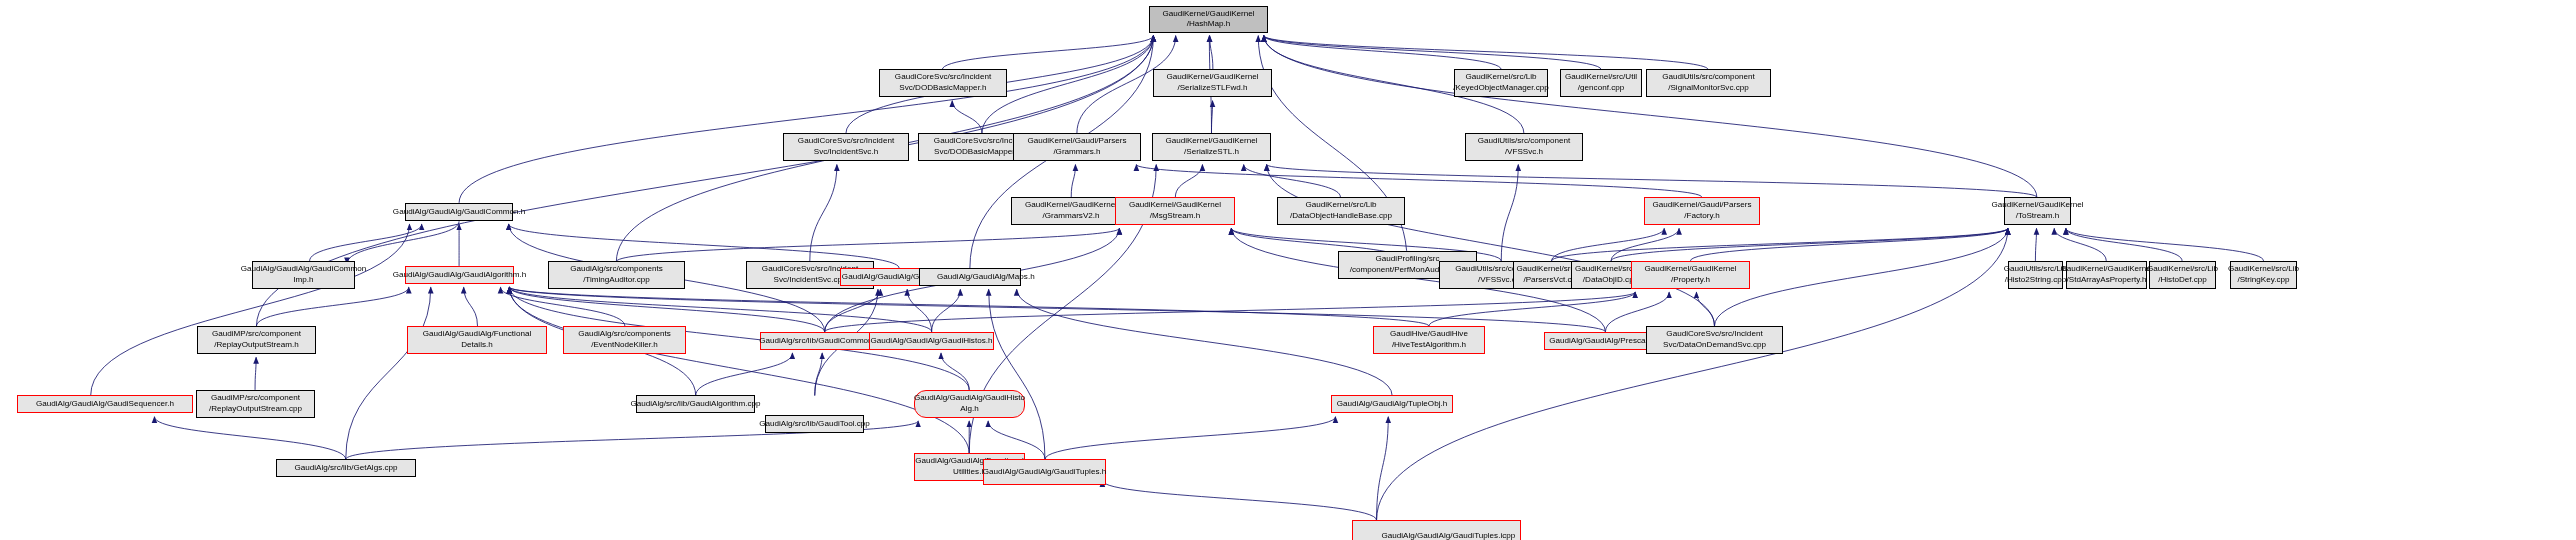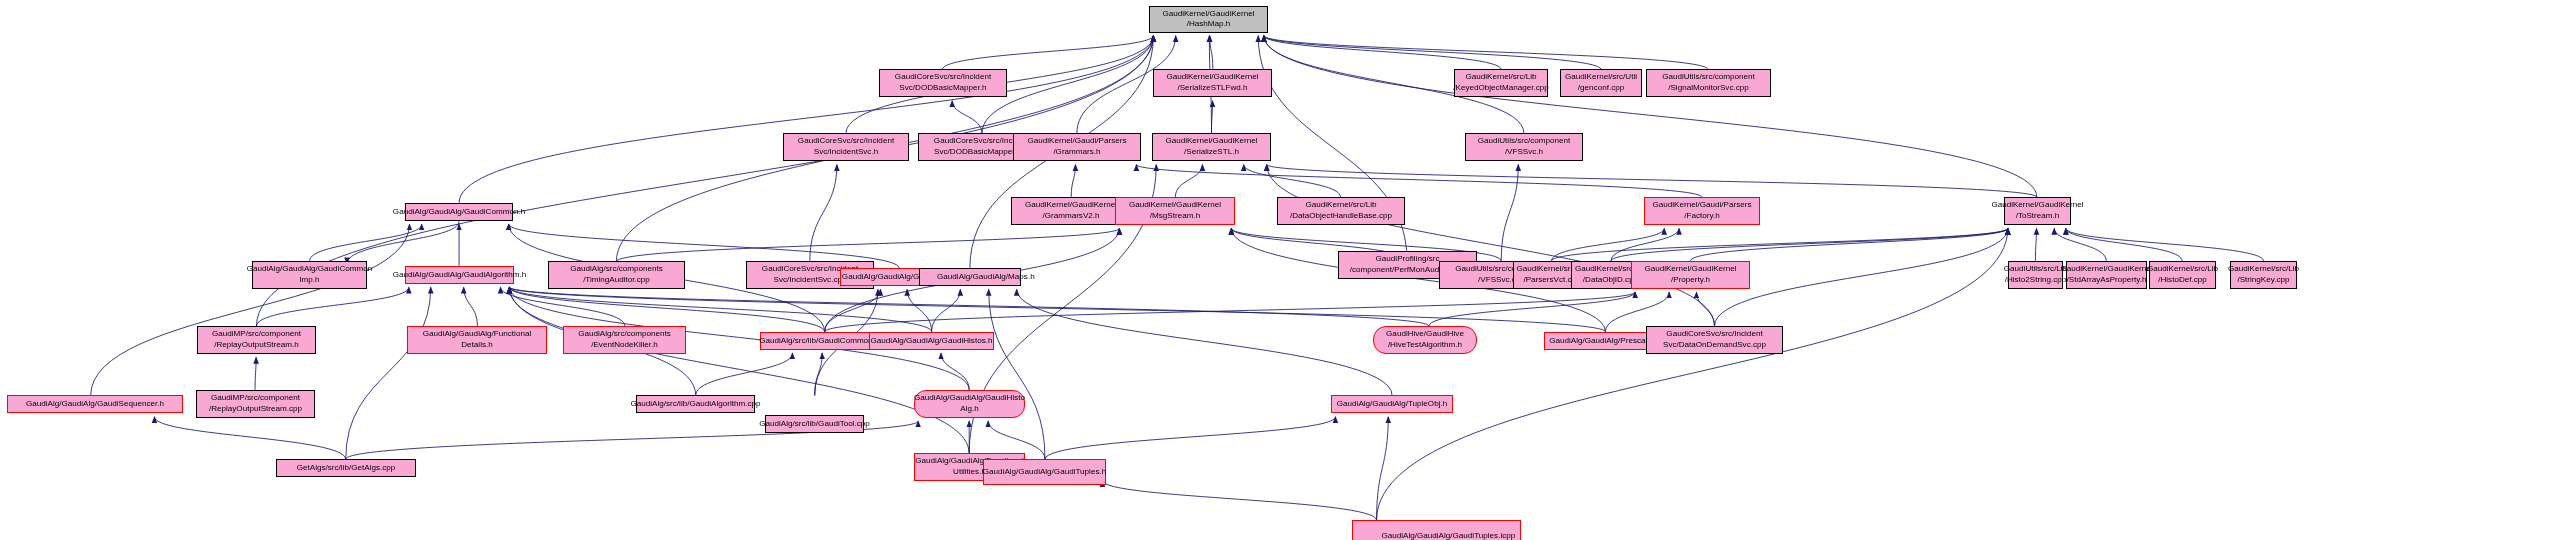--- a/index.html
+++ b/index.html
@@ -1,19 +1,19 @@
 <!DOCTYPE html>
 <html style="font-size:11.3px"><head>
 <meta charset="utf-8">
 <style>
   html, body { margin:0; padding:0; background:#ffffff; }
   body { width:2576px; height:541px; position:relative; overflow:hidden;
          font-family:"Liberation Sans", sans-serif; }
   #graph { position:absolute; left:0; top:0; width:2576px; height:541px; }
-  .node { position:absolute; box-sizing:border-box; background:#f9a8d4;
+  .node { position:absolute; box-sizing:border-box; background:#e5e5e5;
           border:1.1px solid #000; display:flex; align-items:center; justify-content:center;
           text-align:center; font-size:8.1px; line-height:10.6px; color:#000;
           white-space:pre-line; padding:0 4.3px; cursor:pointer; }
   .node.red { border-color:#ff0000; }
   .node.root { background:#bfbfbf; cursor:default; }
 </style>
 </head>
 <body>
 
 <svg id="graph" xmlns="http://www.w3.org/2000/svg" viewBox="0 0 3636 763" width="2576" height="541">
@@ -133,21 +133,21 @@
     <div class="node" style="left: 1011px; top: 197px; width: 120px; height: 28px;">GaudiKernel/GaudiKernel
 /GrammarsV2.h</div>
     <div class="node red" style="left: 1115px; top: 197px; width: 120px; height: 28px;">GaudiKernel/GaudiKernel
 /MsgStream.h</div>
     <div class="node" style="left: 1277px; top: 197px; width: 128px; height: 28px;">GaudiKernel/src/Lib
 /DataObjectHandleBase.cpp</div>
     <div class="node red" style="left: 1644px; top: 197px; width: 116px; height: 28px;">GaudiKernel/Gaudi/Parsers
 /Factory.h</div>
     <div class="node" style="left: 2004px; top: 197px; width: 67px; height: 28px;">GaudiKernel/GaudiKernel
 /ToStream.h</div>
-    <div class="node" style="left: 252px; top: 261px; width: 115px; height: 28px;">GaudiAlg/GaudiAlg/GaudiCommon
+    <div class="node" style="left: 252px; top: 261px; width: 103px; height: 28px;">GaudiAlg/GaudiAlg/GaudiCommon
 Imp.h</div>
     <div class="node red" style="left: 405px; top: 266px; width: 109px; height: 18.4px;">GaudiAlg/GaudiAlg/GaudiAlgorithm.h</div>
     <div class="node" style="left: 548px; top: 261px; width: 137px; height: 28px;">GaudiAlg/src/components
 /TimingAuditor.cpp</div>
     <div class="node" style="left: 746px; top: 261px; width: 128px; height: 28px;">GaudiCoreSvc/src/Incident
 Svc/IncidentSvc.cpp</div>
     <div class="node red" style="left: 840px; top: 268px; width: 118px; height: 18.4px;">GaudiAlg/GaudiAlg/GaudiTool.h</div>
     <div class="node" style="left: 919px; top: 268px; width: 102px; height: 18.4px; padding-left: 36px;">GaudiAlg/GaudiAlg/Maps.h</div>
     <div class="node" style="left: 1338px; top: 251px; width: 139px; height: 28px;">GaudiProfiling/src
 /component/PerfMonAuditor.cpp</div>
@@ -168,32 +168,32 @@
     <div class="node" style="left: 2230px; top: 261px; width: 67px; height: 28px;">GaudiKernel/src/Lib
 /StringKey.cpp</div>
     <div class="node" style="left: 197px; top: 326px; width: 119px; height: 28px;">GaudiMP/src/component
 /ReplayOutputStream.h</div>
     <div class="node red" style="left: 407px; top: 326px; width: 140px; height: 28px;">GaudiAlg/GaudiAlg/Functional
 Details.h</div>
     <div class="node red" style="left: 563px; top: 326px; width: 123px; height: 28px;">GaudiAlg/src/components
 /EventNodeKiller.h</div>
     <div class="node red" style="left: 760px; top: 332px; width: 129px; height: 18.4px;">GaudiAlg/src/lib/GaudiCommon.icpp</div>
     <div class="node red" style="left: 869px; top: 332px; width: 125px; height: 18.4px;">GaudiAlg/GaudiAlg/GaudiHistos.h</div>
-    <div class="node red" style="left: 1373px; top: 326px; width: 104px; height: 28px; border-radius: 13px;">GaudiHive/GaudiHive
+    <div class="node red" style="left: 1373px; top: 326px; width: 112px; height: 28px;">GaudiHive/GaudiHive
 /HiveTestAlgorithm.h</div>
     <div class="node red" style="left: 1544px; top: 332px; width: 122px; height: 18.4px;">GaudiAlg/GaudiAlg/Prescaler.h</div>
     <div class="node" style="left: 1646px; top: 326px; width: 137px; height: 28px;">GaudiCoreSvc/src/Incident
 Svc/DataOnDemandSvc.cpp</div>
-    <div class="node red" style="left: 7px; top: 395px; width: 176px; height: 18.4px;">GaudiAlg/GaudiAlg/GaudiSequencer.h</div>
+    <div class="node red" style="left: 17px; top: 395px; width: 176px; height: 18.4px;">GaudiAlg/GaudiAlg/GaudiSequencer.h</div>
     <div class="node" style="left: 196px; top: 390px; width: 119px; height: 28px;">GaudiMP/src/component
 /ReplayOutputStream.cpp</div>
     <div class="node" style="left: 636px; top: 395px; width: 119px; height: 18.4px;">GaudiAlg/src/lib/GaudiAlgorithm.cpp</div>
     <div class="node" style="left: 765px; top: 395px; width: 99px; height: 18.4px; margin-top: 20px;">GaudiAlg/src/lib/GaudiTool.cpp</div>
     <div class="node red" style="left: 914px; top: 390px; width: 111px; height: 28px; border-radius: 12px;">GaudiAlg/GaudiAlg/GaudiHisto
 Alg.h</div>
     <div class="node red" style="left: 1331px; top: 395px; width: 122px; height: 18.4px;">GaudiAlg/GaudiAlg/TupleObj.h</div>
-    <div class="node" style="left: 276px; top: 459px; width: 140px; height: 18.4px;">GetAlgs/src/lib/GetAlgs.cpp</div>
+    <div class="node" style="left: 276px; top: 459px; width: 140px; height: 18.4px;">GaudiAlg/src/lib/GetAlgs.cpp</div>
     <div class="node red" style="left: 914px; top: 453px; width: 111px; height: 28px;">GaudiAlg/GaudiAlg/Functional
 Utilities.h</div>
     <div class="node red" style="left: 983px; top: 459px; width: 123px; height: 26px; text-align: right;">GaudiAlg/GaudiAlg/GaudiTuples.h</div>
     <div class="node red" style="left: 1352px; top: 520px; width: 169px; height: 32px; padding-left: 28px;">GaudiAlg/GaudiAlg/GaudiTuples.icpp</div>
   </div>
 
 
 </body></html>

